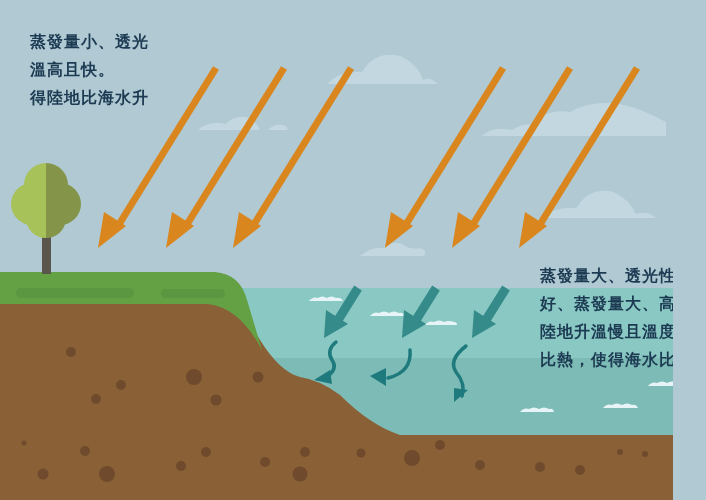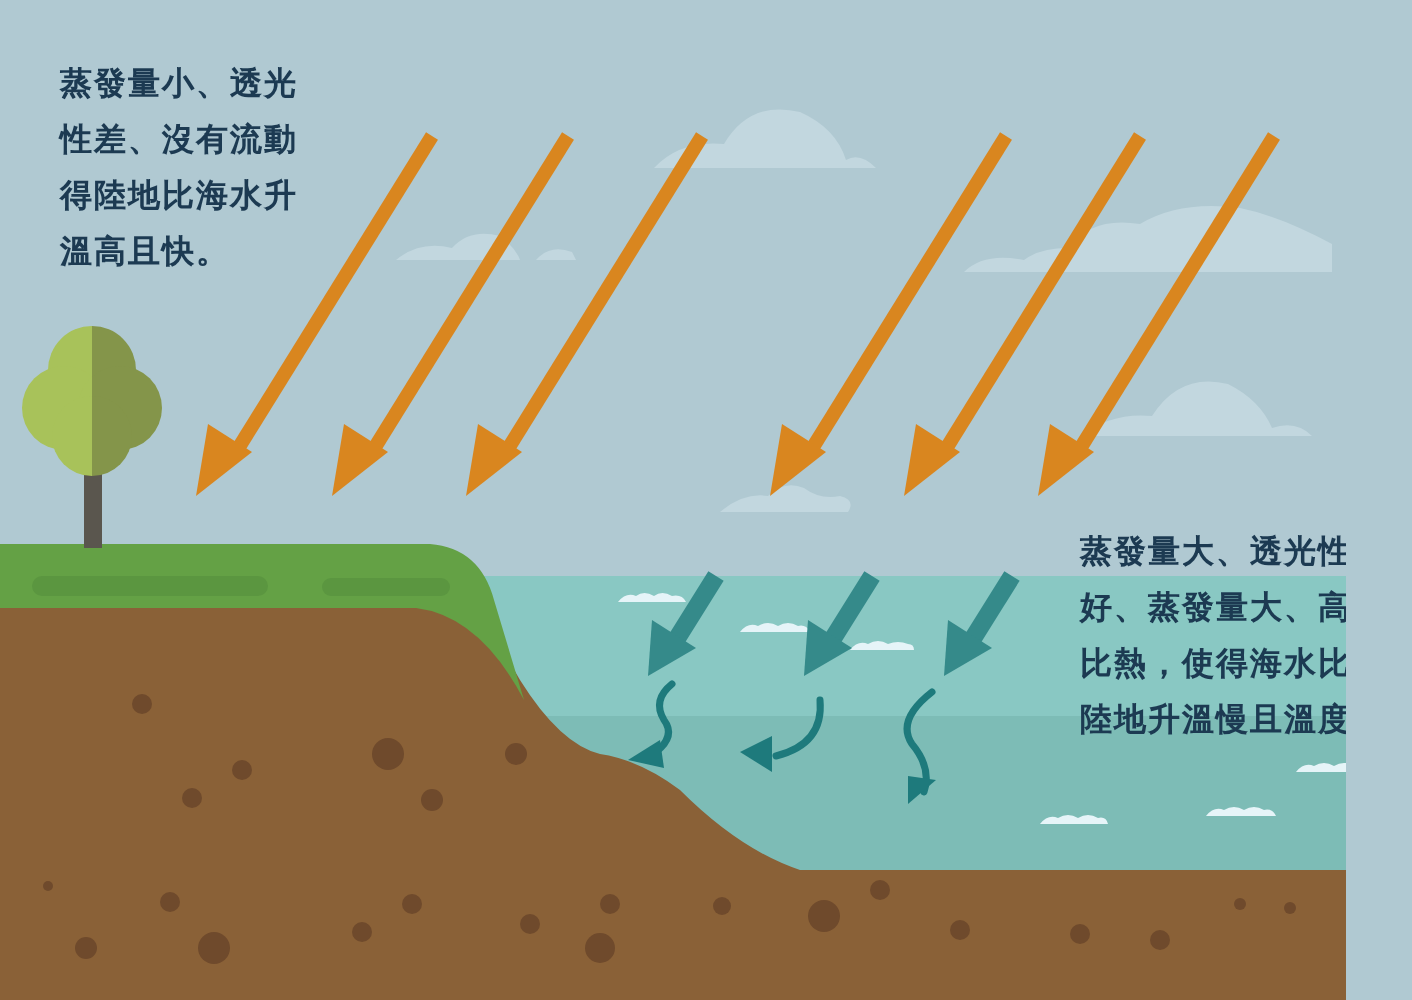--- a/index.html
+++ b/index.html
@@ -137,24 +137,23 @@
     </g>
     <g fill="#1e7a7c">
       <polygon points="314,380 330,370 332,384"></polygon>
       <polygon points="370,376 386,368 386,386"></polygon>
       <polygon points="454,402 454,388 468,390"></polygon>
     </g>
   </svg>
 
   <div class="caption caption-land">
     <span class="line">蒸發量小、透光</span>
-    <span class="line">性差、沒有流動</span>
+    <span class="line">溫高且快。</span>
     <span class="line">得陸地比海水升</span>
-    <span class="line">溫高且快。</span>
   </div>
 
   <div class="caption caption-sea">
     <span class="line">蒸發量大、透光性</span>
     <span class="line">好、蒸發量大、高</span>
+    <span class="line">陸地升溫慢且溫度</span>
     <span class="line">比熱，使得海水比</span>
-    <span class="line">陸地升溫慢且溫度</span>
   </div>
 </div>
 
 </body></html>

